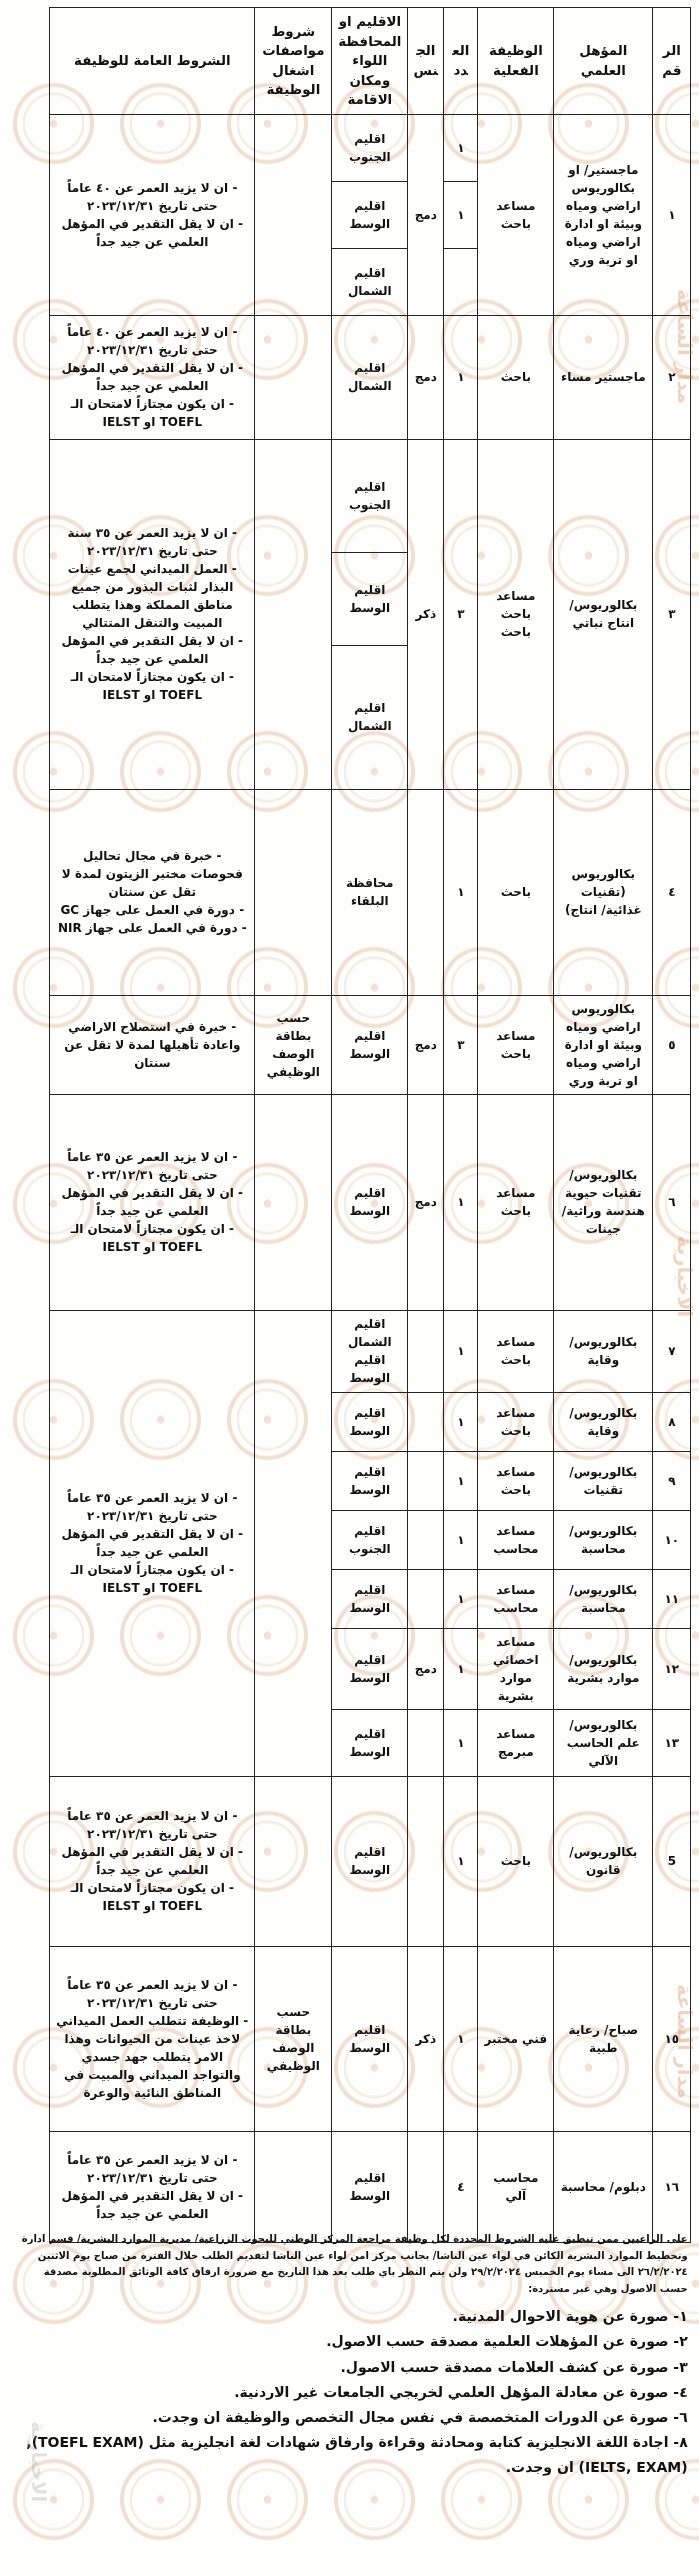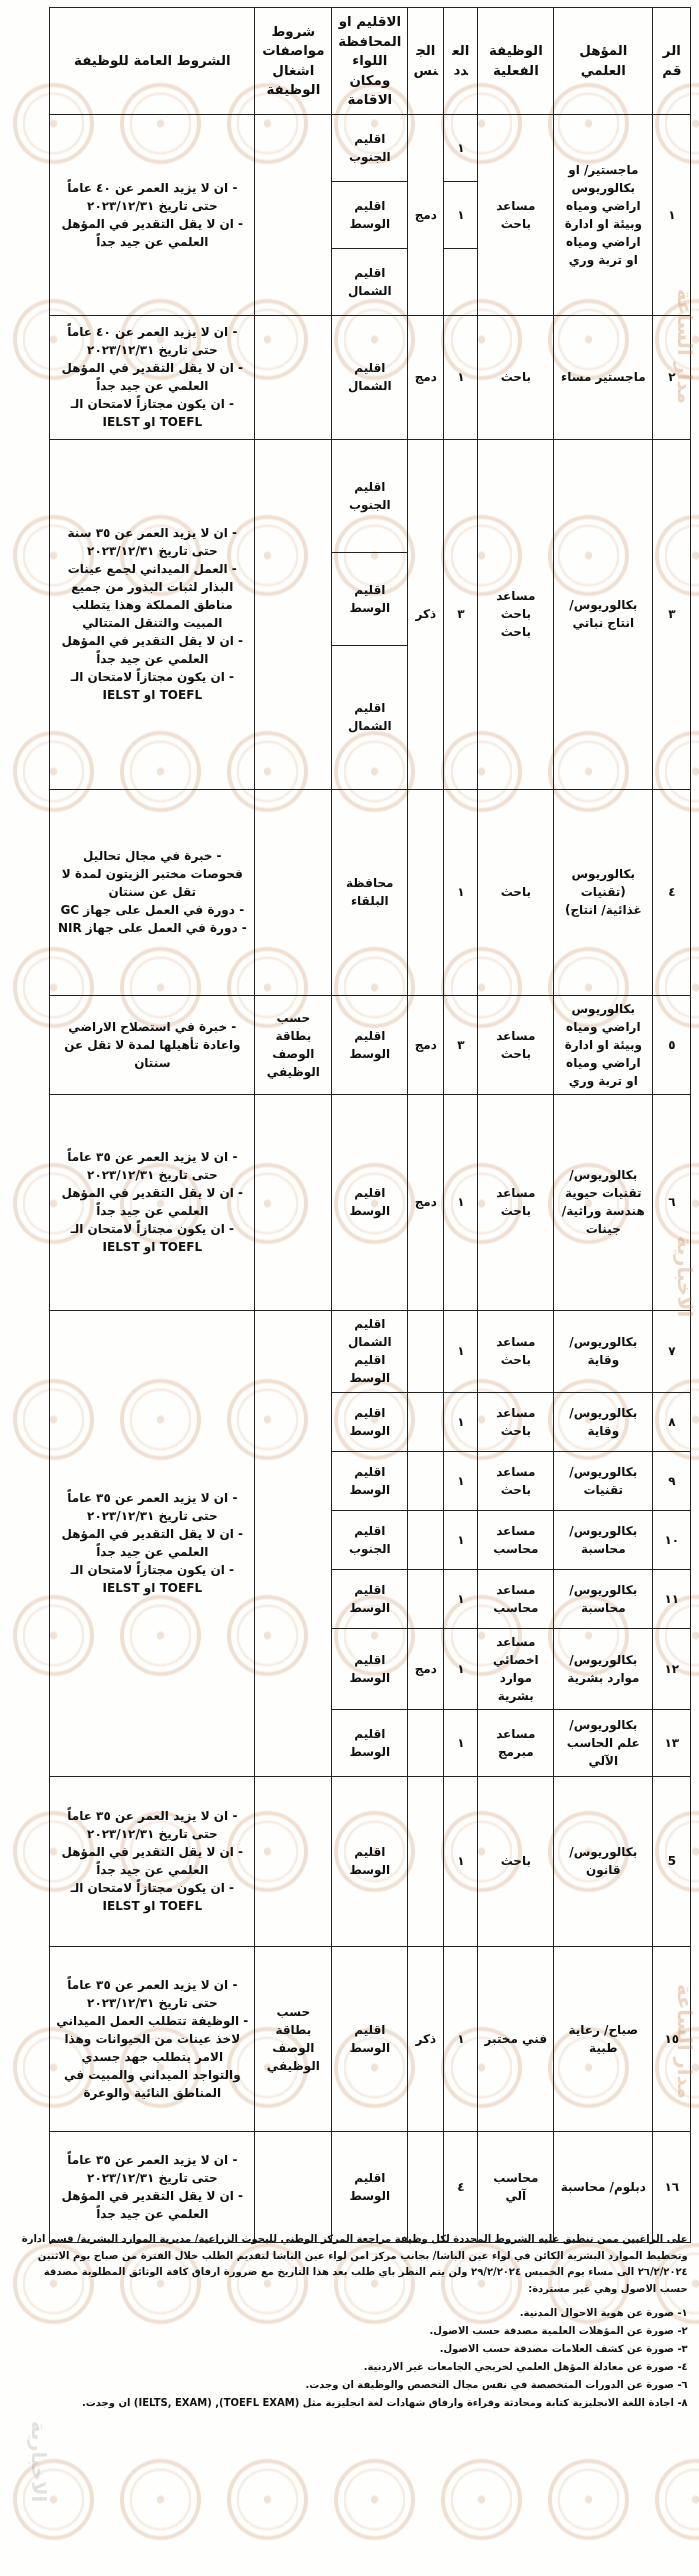--- a/index.html
+++ b/index.html
@@ -61,21 +61,21 @@
   
   .footer {
     position:absolute; top:2231px; right:11.3px; left:19.6px; z-index:1;
   }
   .intro {
     font-size:10px; font-weight:700; line-height:1.65;
     text-align:right;
   }
   .req-list { margin-top:7.2px; }
   .req-item {
-    font-size:10px; font-weight:700; line-height:1.8;
+    font-size:14px; font-weight:700; line-height:1.8;
     text-align:right;
   }
 </style>
 </head>
 <body>
 
 <div class="page">
 
   <div class="watermark-layer"></div>
   <div class="wm-text wm1">مدار الساعة</div>

